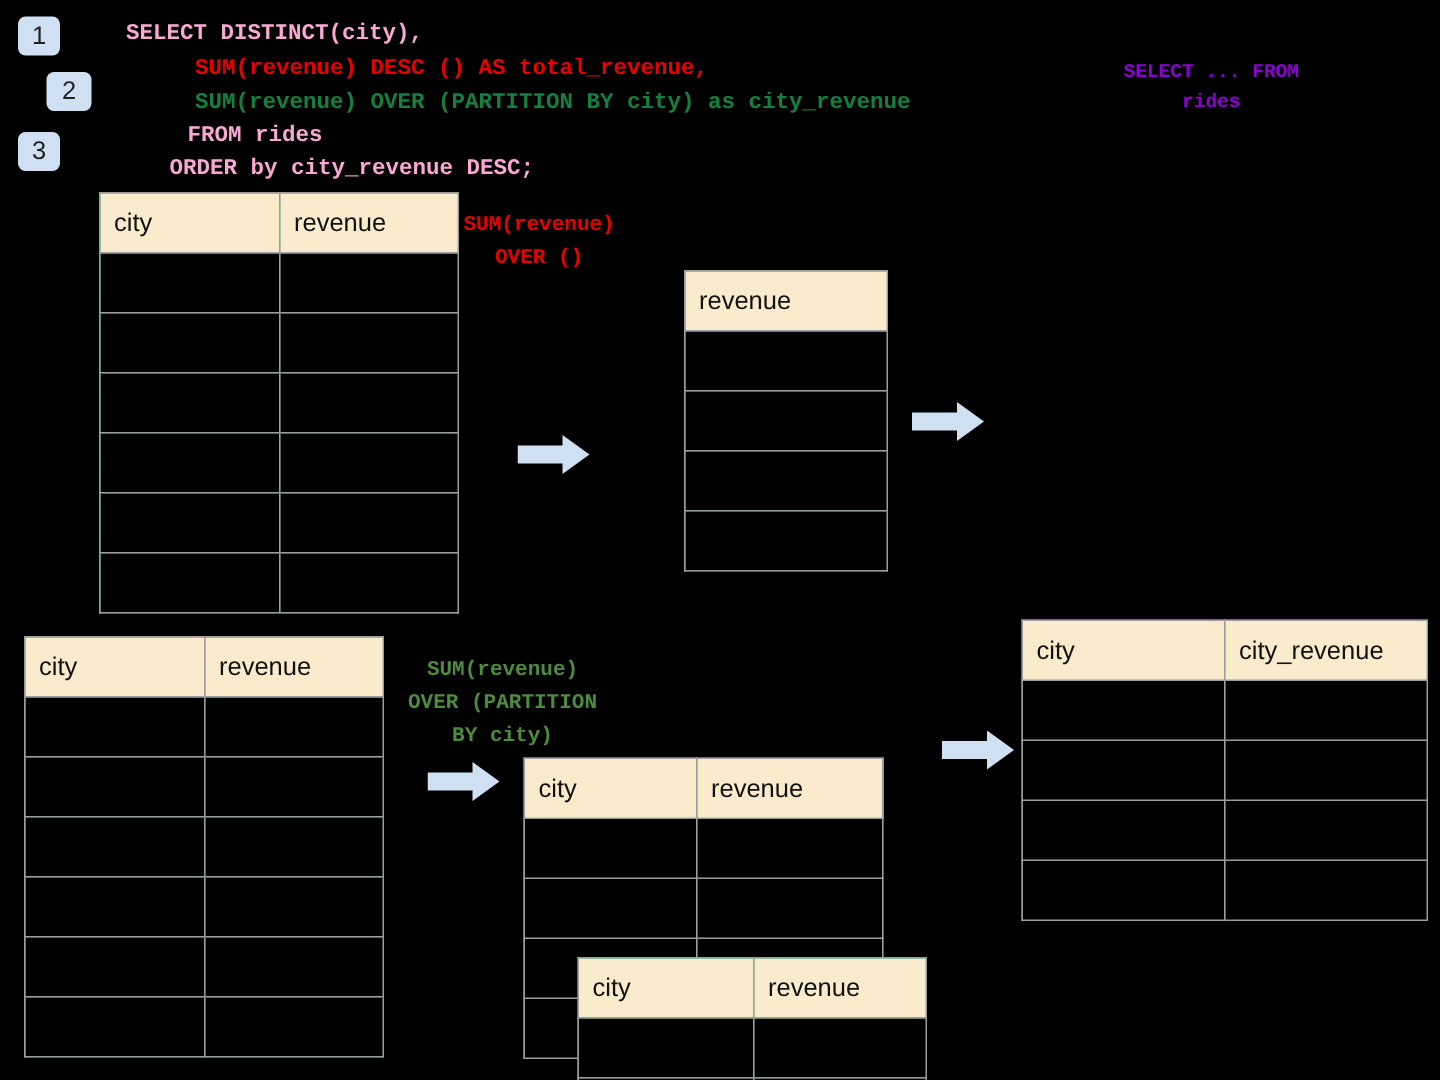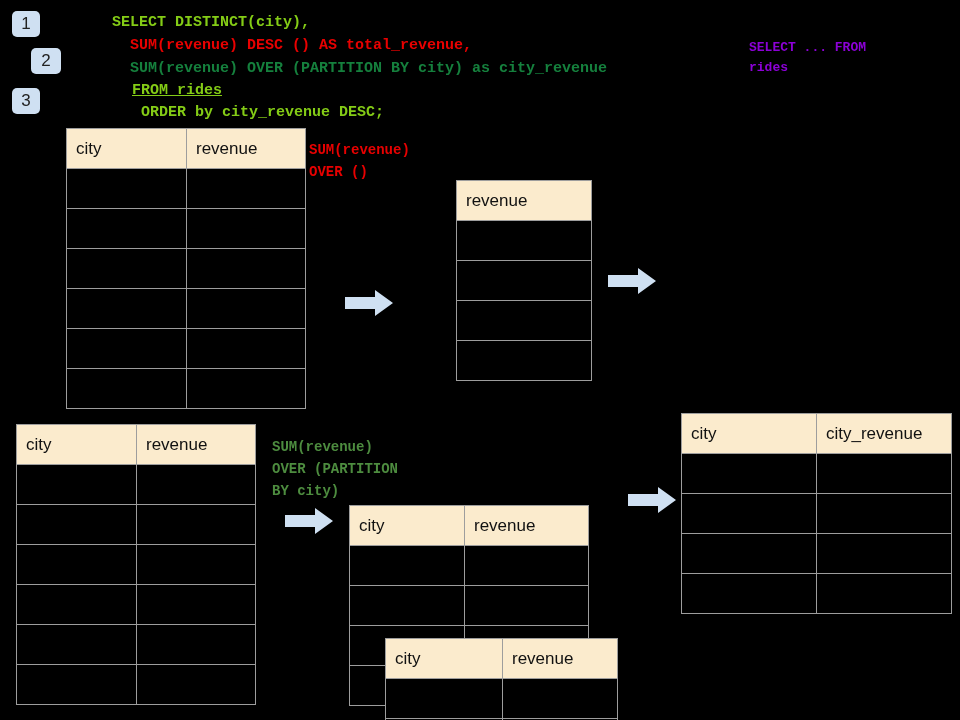--- a/index.html
+++ b/index.html
@@ -32,32 +32,33 @@
   
   .code {
     position: absolute;
     font-family: "Liberation Mono", "DejaVu Sans Mono", monospace;
     font-size: 15px;
     font-weight: bold;
     white-space: pre;
     letter-spacing: 0px;
     line-height: 22px;
   }
-  .code-purple { color: #84cc16; margin-left: 28px; }
+  .code-purple { color: #f9a8d4; }
   .code-red    { color: #e80000; }
   .code-green  { color: #15803d; }
 
   
   .annot {
     position: absolute;
     font-family: "Liberation Mono", "DejaVu Sans Mono", monospace;
     font-size: 14px;
     font-weight: bold;
     white-space: pre;
     line-height: 22px;
+    text-align: center;
   }
   .annot-red   { color: #e80000; }
   .annot-green { color: #4d8c3f; }
   .annot-purple{ color: #8c00d7; font-size: 13px; line-height: 20px; }
 
   
   .tbl {
     position: absolute;
     border-collapse: collapse;
     background: #22c55e;
@@ -97,21 +98,21 @@
   <div id="badges-layer">
       <div class="badge" style="left: 12px; top: 11px; width: 28px;">1</div>
       <div class="badge" style="left: 31px; top: 48px; width: 30px;">2</div>
       <div class="badge" style="left: 12px; top: 88px; width: 28px;">3</div>
     </div>
 
   <div id="sql-layer">
       <div class="code code-purple" style="left: 84px; top: 12px;">SELECT DISTINCT(city),</div>
       <div class="code code-red" style="left: 130px; top: 35px;">SUM(revenue) DESC () AS total_revenue,</div>
       <div class="code code-green" style="left: 130px; top: 58px;">SUM(revenue) OVER (PARTITION BY city) as city_revenue</div>
-      <div class="code code-purple" style="left: 104px; top: 80px; text-decoration: underline;">FROM rides</div>
+      <div class="code code-purple" style="left: 125px; top: 80px;">FROM rides</div>
       <div class="code code-purple" style="left: 113px; top: 102px;">ORDER by city_revenue DESC;</div>
     </div>
 
   <div id="annot-layer">
       <div class="annot annot-purple" style="left: 749px; top: 38px;">SELECT ... FROM
 rides</div>
       <div class="annot annot-red" style="left: 309px; top: 139px;">SUM(revenue)
 OVER ()</div>
       <div class="annot annot-green" style="left: 272px; top: 436px;">SUM(revenue)
 OVER (PARTITION

